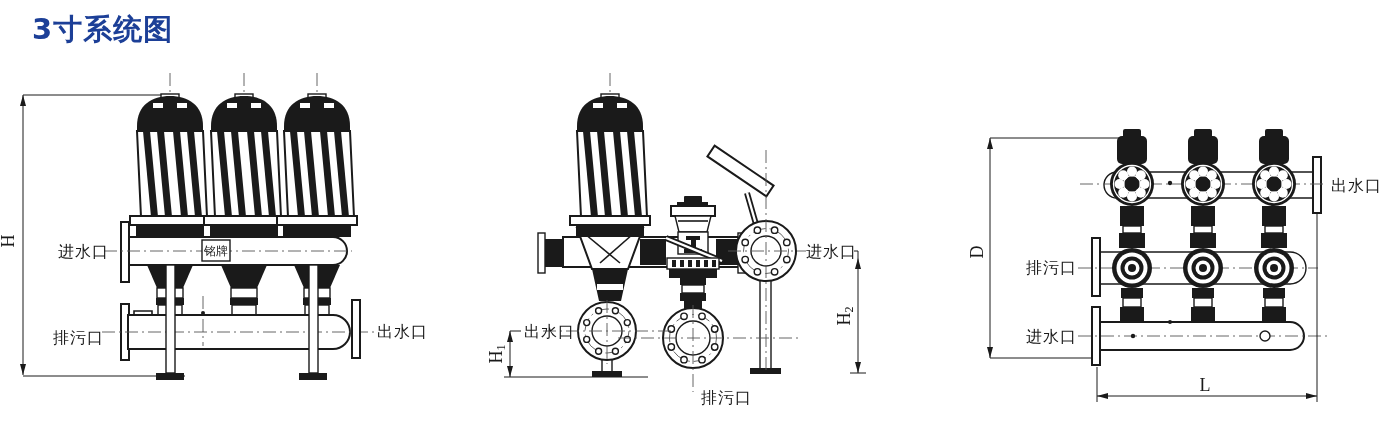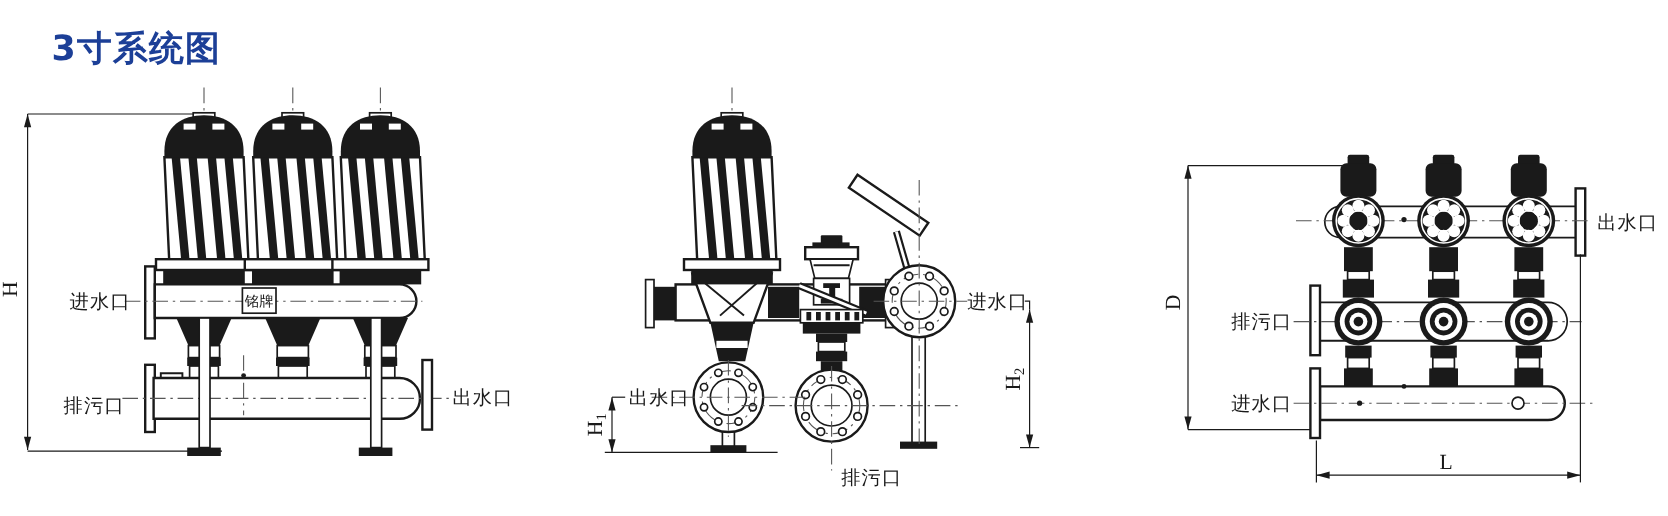--- a/index.html
+++ b/index.html
@@ -1,20 +1,20 @@
 <!DOCTYPE html>
 <html style="--accent: #1c3f97; --ink: #1a1a1a;"><head>
 <meta charset="utf-8">
 <style>
   :root { --ink:#1a1a1a; --accent:#1c3f97; --cline:#555; }
   html,body { margin:0; padding:0; background:#fff; }
   #stage { position:relative; width:1390px; height:430px; background:#fff; overflow:hidden;
            font-family:"Liberation Sans","DejaVu Sans",sans-serif; }
   #title { position:absolute; left:32px; top:10px; font-size:29px; font-weight:bold;
-           color:var(--accent); letter-spacing:1px; margin:11px;
+           color:var(--accent); letter-spacing:1px; margin:0;
            font-family:"DejaVu Sans","Liberation Sans",sans-serif; }
   svg { position:absolute; left:0; top:0; }
   .fw  { fill:#fff; stroke:var(--ink); stroke-width:2; }
   .fw1 { fill:#fff; stroke:var(--ink); stroke-width:1.4; }
   .fb  { fill:var(--ink); stroke:none; }
   .ln  { stroke:var(--ink); stroke-width:1.6; fill:none; }
   .cl  { stroke:var(--cline); stroke-width:0.9; fill:none; stroke-dasharray:13 4 2 4; }
   .dim { stroke:var(--ink); stroke-width:1; fill:none; }
   .arr { fill:var(--ink); stroke:none; }
   text.lbl { font:16px "DejaVu Serif","Liberation Serif",serif; fill:var(--ink); letter-spacing:1px; }

